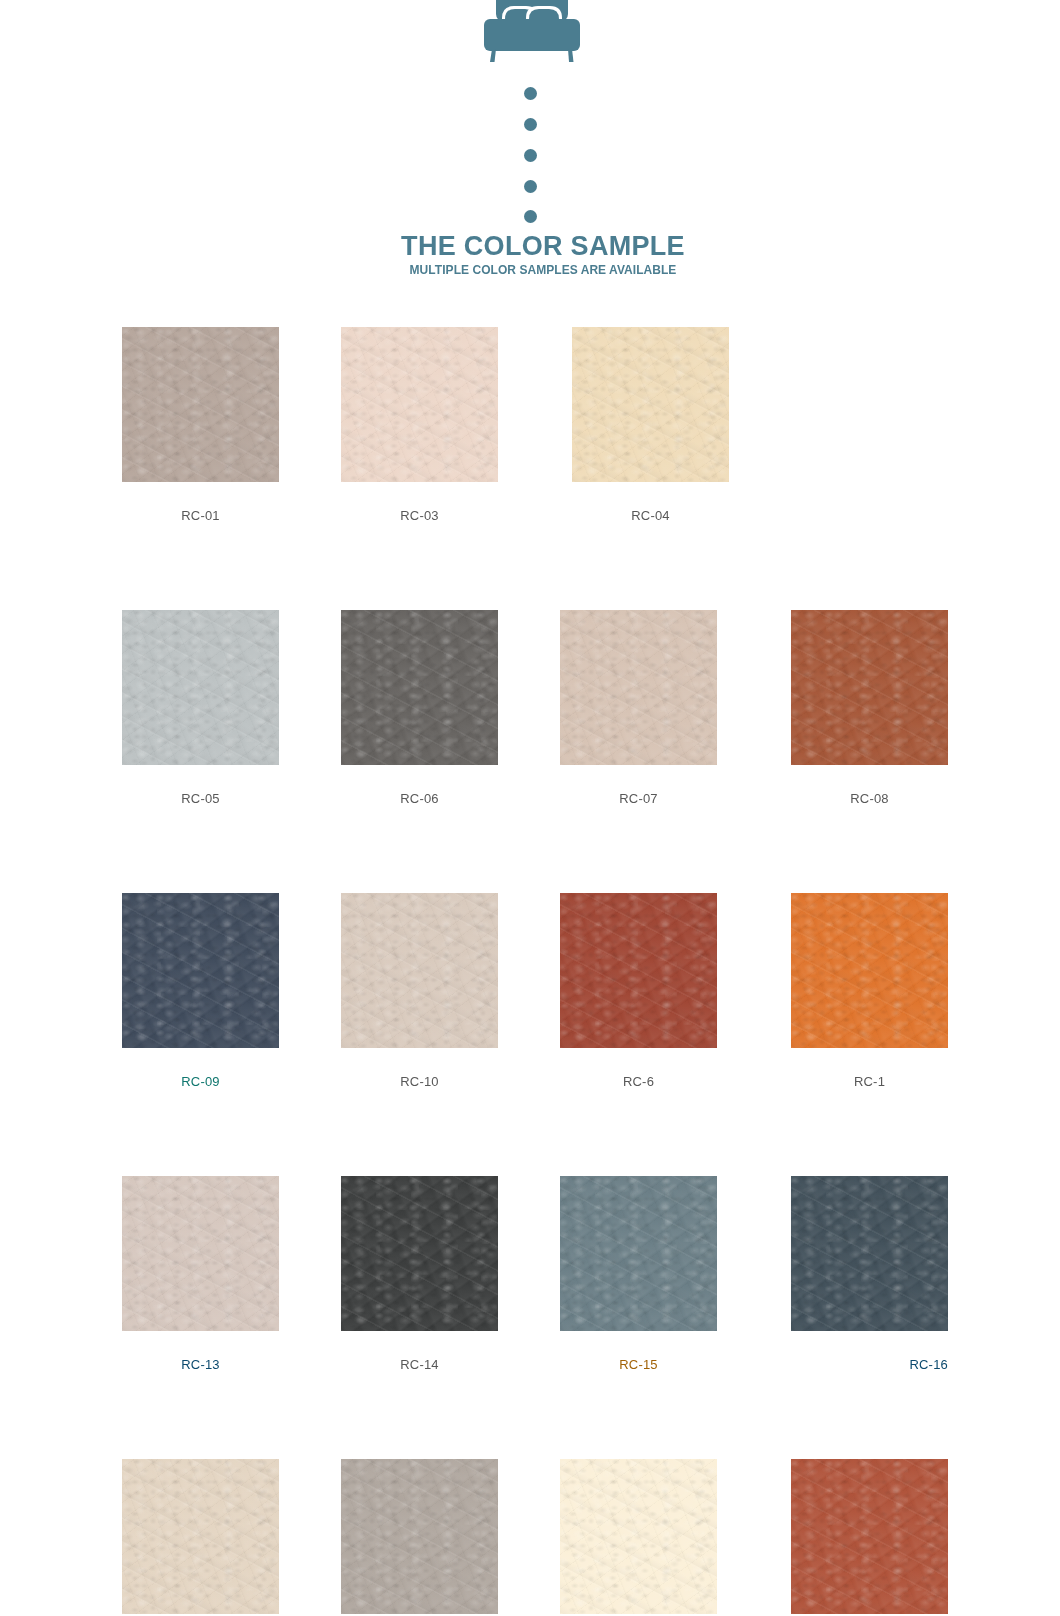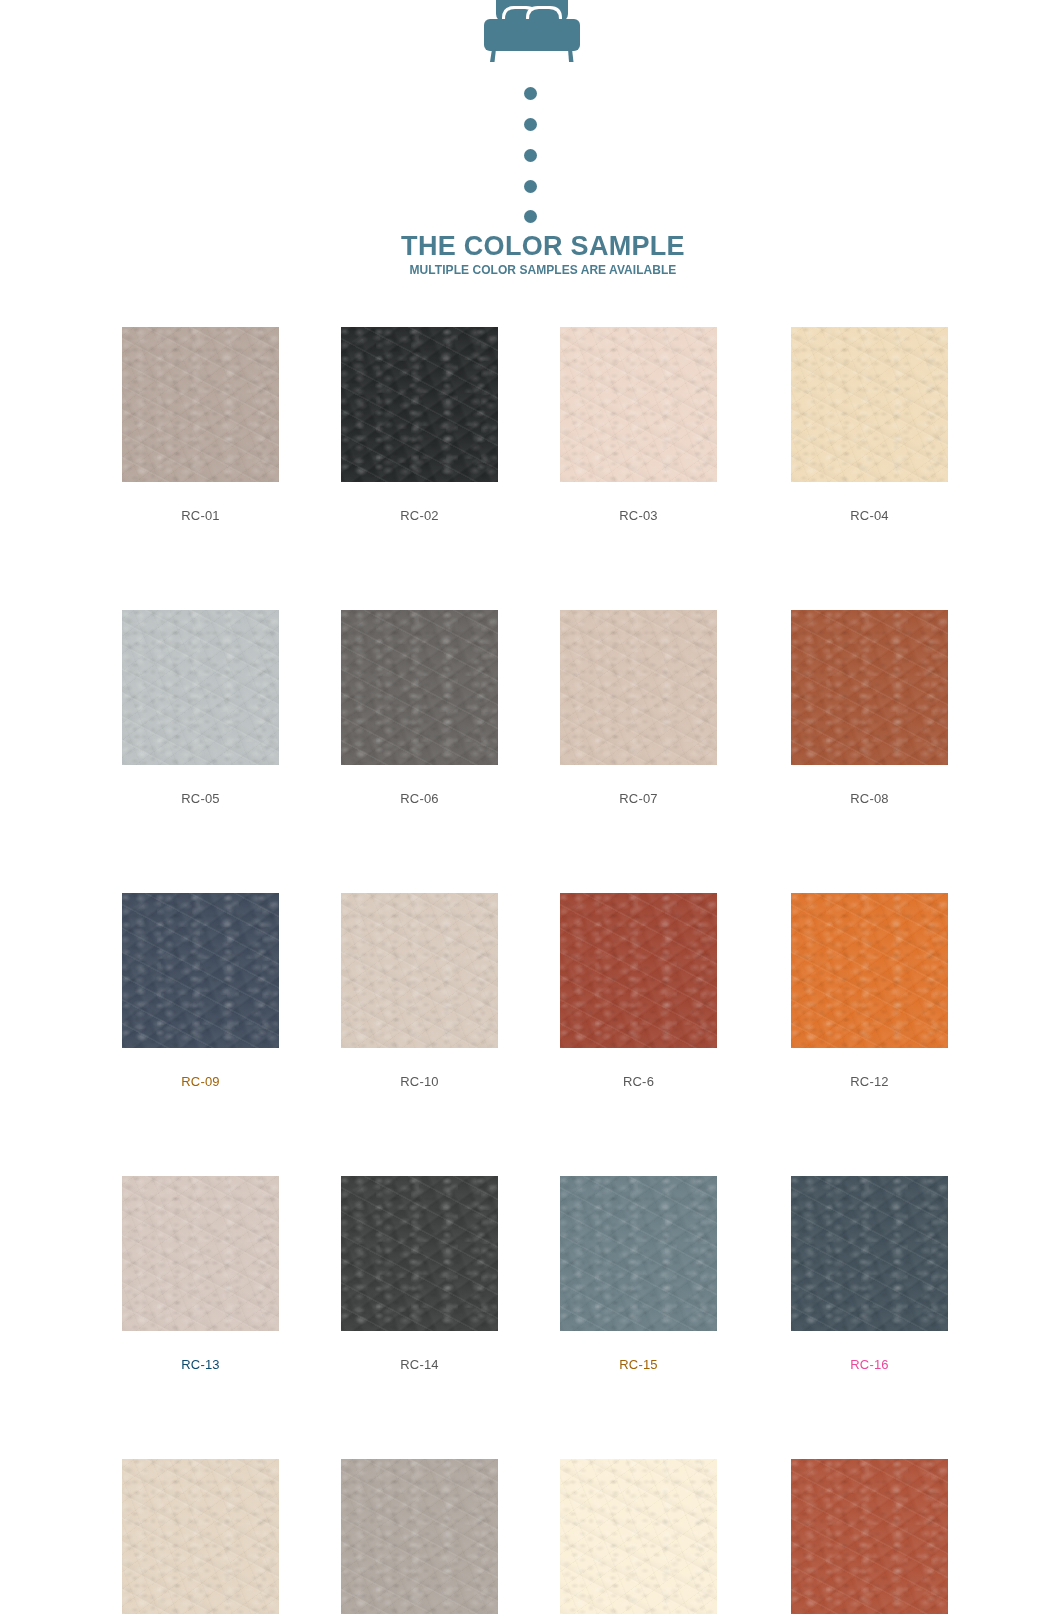--- a/index.html
+++ b/index.html
@@ -204,24 +204,20 @@
 
 </div>
 
 <div id="swatch-grid">
     <div class="swatch-row">
       <div class="swatch-cell">
         <div class="swatch-chip" style="background-color: rgb(182, 166, 156);"></div>
         <div class="swatch-label" style="color: rgb(88, 88, 88);">RC-01</div>
       </div>
       <div class="swatch-cell">
-        <div class="swatch-chip" style="background-color: rgb(37, 40, 41);"></div>
-        <div class="swatch-label" style="color: rgb(88, 88, 88);">RC-02</div>
-      </div>
-      <div class="swatch-cell">
         <div class="swatch-chip" style="background-color: rgb(237, 215, 201);"></div>
         <div class="swatch-label" style="color: rgb(88, 88, 88);">RC-03</div>
       </div>
       <div class="swatch-cell">
         <div class="swatch-chip" style="background-color: rgb(240, 220, 185);"></div>
         <div class="swatch-label" style="color: rgb(88, 88, 88);">RC-04</div>
       </div>
     </div>
     <div class="swatch-row">
       <div class="swatch-cell">
@@ -237,51 +233,51 @@
         <div class="swatch-label" style="color: rgb(88, 88, 88);">RC-07</div>
       </div>
       <div class="swatch-cell">
         <div class="swatch-chip" style="background-color: rgb(166, 87, 56);"></div>
         <div class="swatch-label" style="color: rgb(88, 88, 88);">RC-08</div>
       </div>
     </div>
     <div class="swatch-row">
       <div class="swatch-cell">
         <div class="swatch-chip" style="background-color: rgb(63, 75, 92);"></div>
-        <div class="swatch-label" style="color: #a16207;">RC-09</div>
+        <div class="swatch-label" style="color: #0f766e;">RC-09</div>
       </div>
       <div class="swatch-cell">
         <div class="swatch-chip" style="background-color: rgb(217, 202, 189);"></div>
         <div class="swatch-label" style="color: rgb(88, 88, 88);">RC-10</div>
       </div>
       <div class="swatch-cell">
         <div class="swatch-chip" style="background-color: rgb(160, 70, 52);"></div>
         <div class="swatch-label" style="color: rgb(88, 88, 88);">RC-6</div>
       </div>
       <div class="swatch-cell">
         <div class="swatch-chip" style="background-color: rgb(224, 116, 44);"></div>
-        <div class="swatch-label" style="color: rgb(88, 88, 88);">RC-12</div>
+        <div class="swatch-label" style="color: rgb(88, 88, 88);">RC-1</div>
       </div>
     </div>
     <div class="swatch-row">
       <div class="swatch-cell">
         <div class="swatch-chip" style="background-color: rgb(214, 199, 190);"></div>
         <div class="swatch-label" style="color: #0c4a6e;">RC-13</div>
       </div>
       <div class="swatch-cell">
         <div class="swatch-chip" style="background-color: rgb(59, 61, 61);"></div>
         <div class="swatch-label" style="color: rgb(88, 88, 88);">RC-14</div>
       </div>
       <div class="swatch-cell">
         <div class="swatch-chip" style="background-color: rgb(106, 126, 134);"></div>
         <div class="swatch-label" style="color: #a16207;">RC-15</div>
       </div>
       <div class="swatch-cell">
         <div class="swatch-chip" style="background-color: rgb(65, 80, 90);"></div>
-        <div class="swatch-label" style="color: #ec4899;">RC-16</div>
+        <div class="swatch-label" style="color: #0c4a6e; text-align: right;">RC-16</div>
       </div>
     </div>
     <div class="swatch-row">
       <div class="swatch-cell">
         <div class="swatch-chip" style="background-color: rgb(228, 213, 194);"></div>
       </div>
       <div class="swatch-cell">
         <div class="swatch-chip" style="background-color: rgb(176, 167, 159);"></div>
       </div>
       <div class="swatch-cell">

